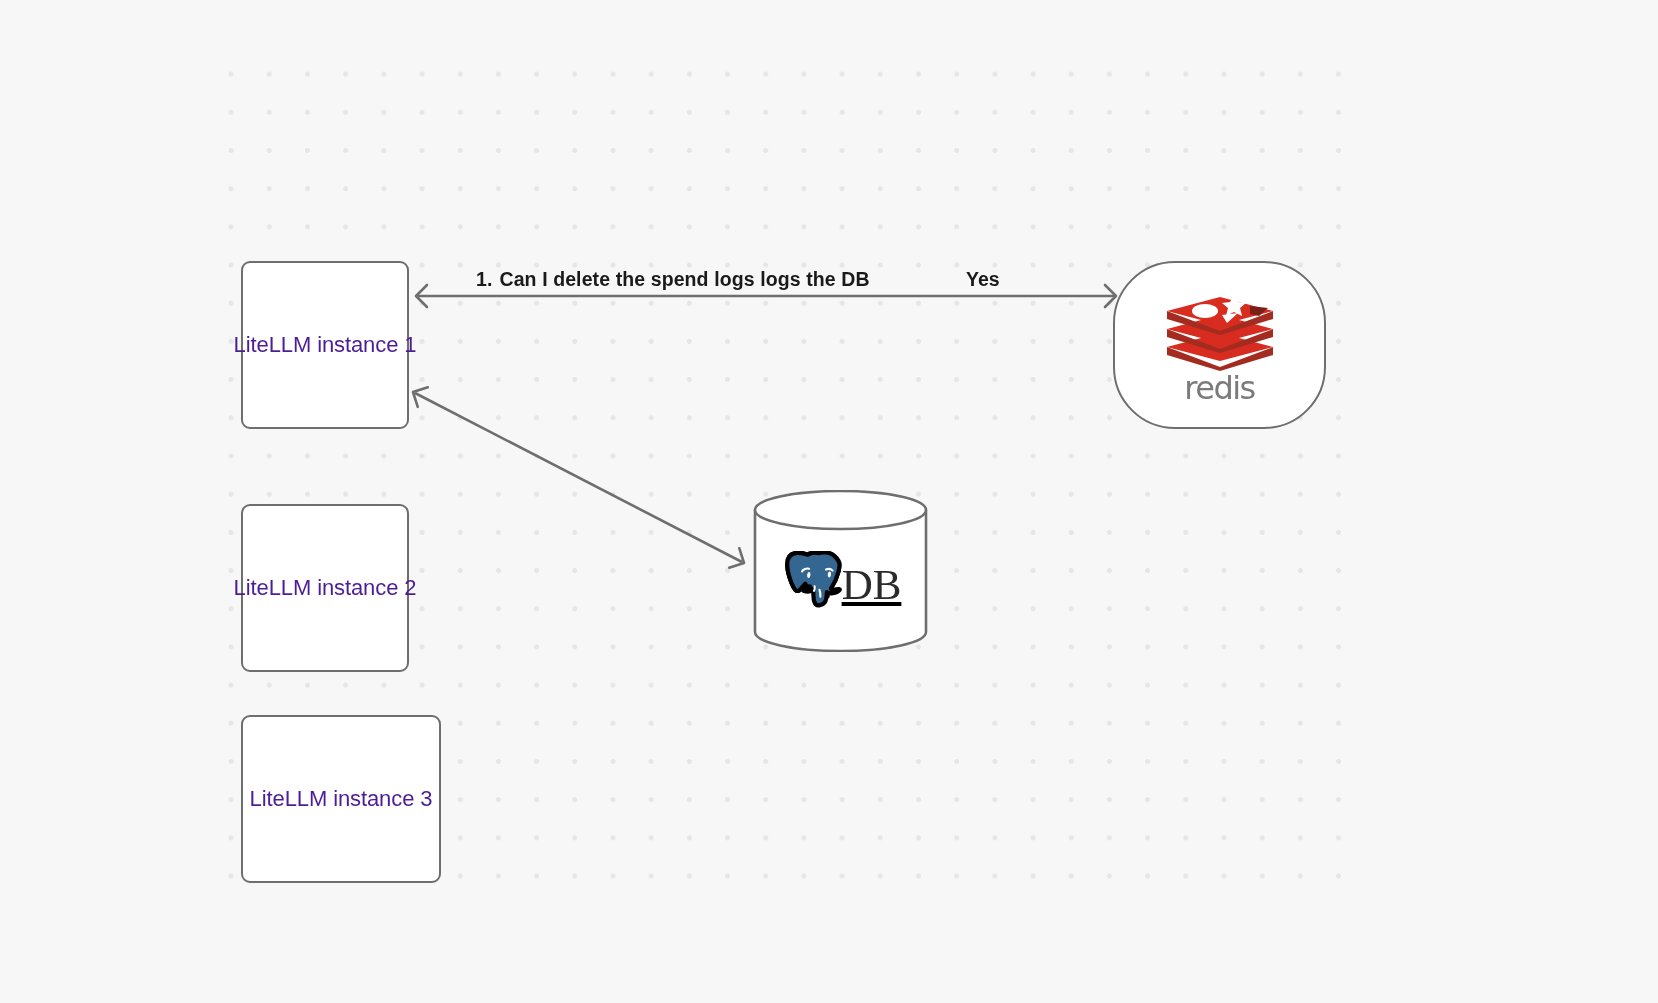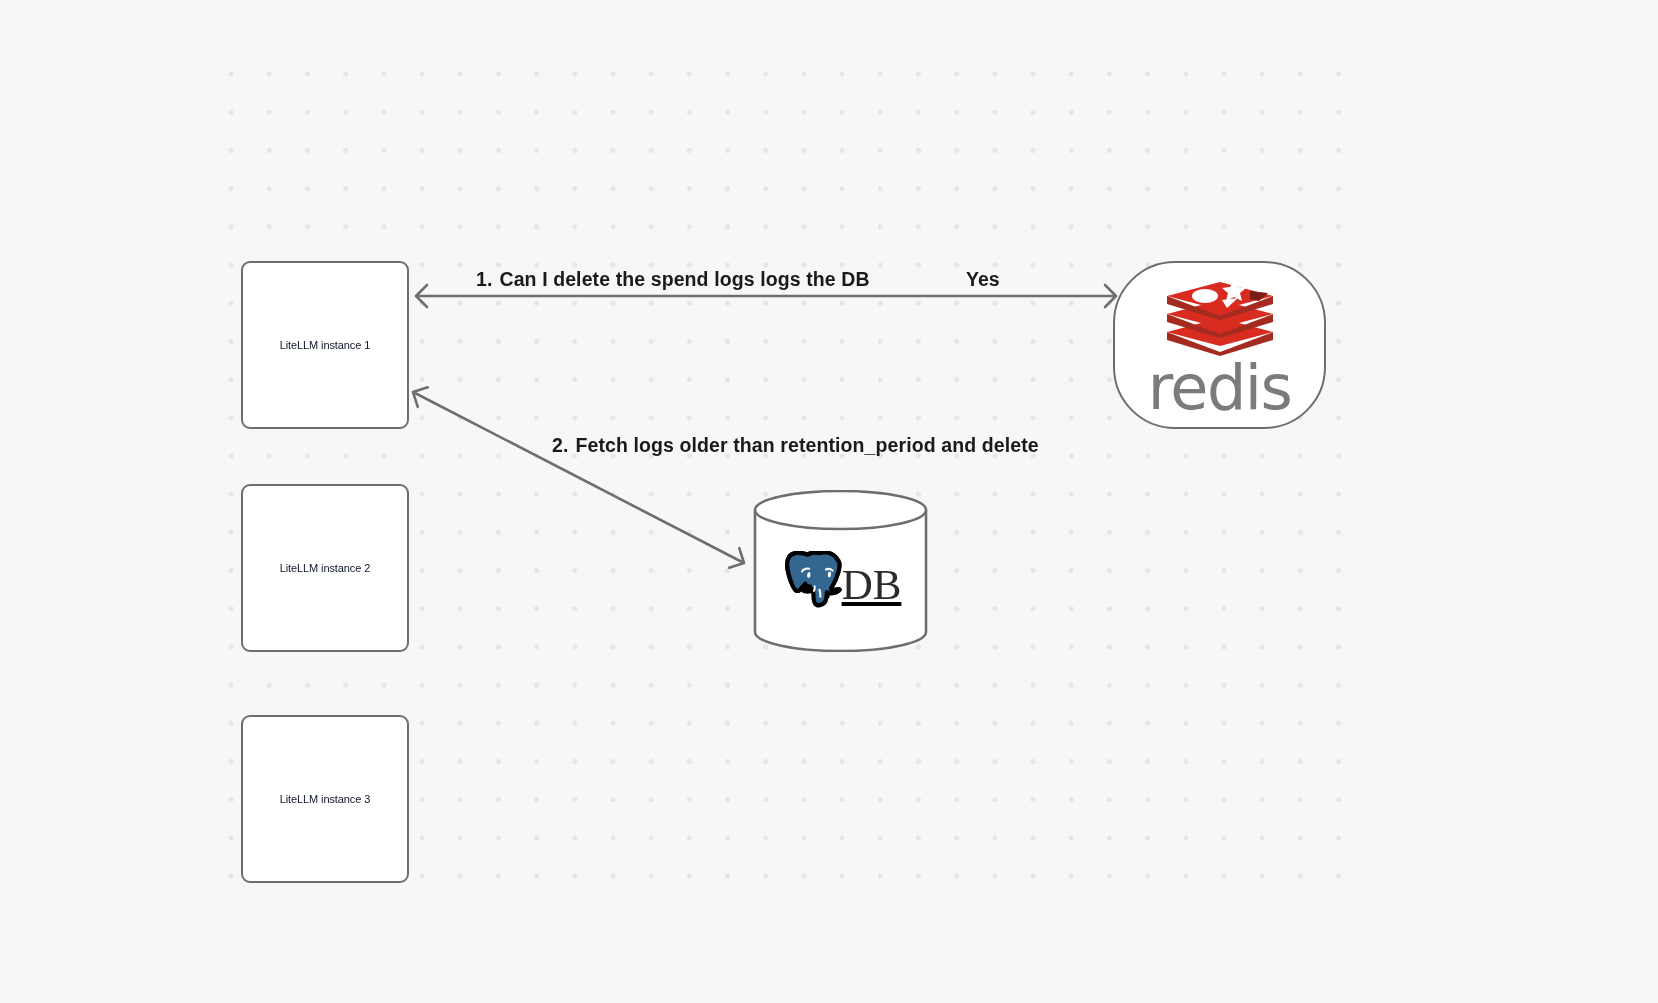--- a/index.html
+++ b/index.html
@@ -52,22 +52,22 @@
 
   .instance-box {
     background: #ffffff;
     border: 2.5px solid #6e6e6e;
     border-radius: 9px;
     display: flex;
     align-items: center;
     justify-content: center;
   }
   .instance-label {
-    font-size: 11px;
-    color: #0f172a;
+    font-size: 22px;
+    color: #4c1d95;
     font-family: "Liberation Sans", sans-serif;
     letter-spacing: -0.1px;
     white-space: nowrap;
   }
 
   
   .redis-box {
     background: #ffffff;
     border: 2.5px solid #6e6e6e;
     border-radius: 62px;
@@ -77,21 +77,21 @@
     justify-content: center;
   }
   .redis-logo-wrap {
     display: flex;
     flex-direction: column;
     align-items: center;
     justify-content: center;
     margin-top: 2px;
   }
   .redis-wordmark {
-    font-size: 62px;
+    font-size: 32px;
     font-weight: 400;
     color: #7b7b7b;
     letter-spacing: -1.5px;
     font-family: "DejaVu Sans", sans-serif;
     line-height: 1;
     margin-top: 1px;
   }
 
   
   .db-node {
@@ -179,25 +179,25 @@
       <use href="#vhead" transform="translate(413,392) rotate(27.3)"></use>
 
       <use href="#vhead" transform="translate(744,563) rotate(207.3)"></use>
     </g>
   </svg>
 
   <div class="node instance-box" style="left:241px; top:261px; width:168px; height:168px;">
     <span class="instance-label">LiteLLM instance 1</span>
   </div>
 
-  <div class="node instance-box" style="left:241px; top:484px; width:168px; height:168px;">
+  <div class="node instance-box" style="left:241px; top:504px; width:168px; height:168px;">
     <span class="instance-label">LiteLLM instance 2</span>
   </div>
 
-  <div class="node instance-box" style="left:241px; top:715px; width:168px; height:168px;">
+  <div class="node instance-box" style="left:241px; top:715px; width:200px; height:168px;">
     <span class="instance-label">LiteLLM instance 3</span>
   </div>
 
   <div class="node redis-box" style="left:1113px; top:261px; width:213px; height:168px;">
     <div class="redis-logo-wrap">
       <svg width="112" height="82" viewBox="0 0 112 82" xmlns="http://www.w3.org/2000/svg">
 
         <path d="M3 58 L56 78 L109 58 L109 66 L56 82 L3 66 Z" fill="#a32b1f"></path>
         <path d="M3 58 L56 72 L109 58 L56 44 Z" fill="#d82c20"></path>
 
@@ -258,17 +258,14 @@
       </div>
     </div>
   </div>
 
   <div class="edge-label edge-label-1">
     <span>1.</span><span class="num-sep"></span><span>Can I delete the spend logs logs the DB</span>
   </div>
 
   <div class="edge-label edge-label-yes">Yes</div>
 
-  <div class="edge-label edge-label-2">
-    <span>2.</span><span class="num-sep"></span><span>Fetch logs older than retention_period and delete</span>
-  </div>
 
 </div>
 
 </body></html>

